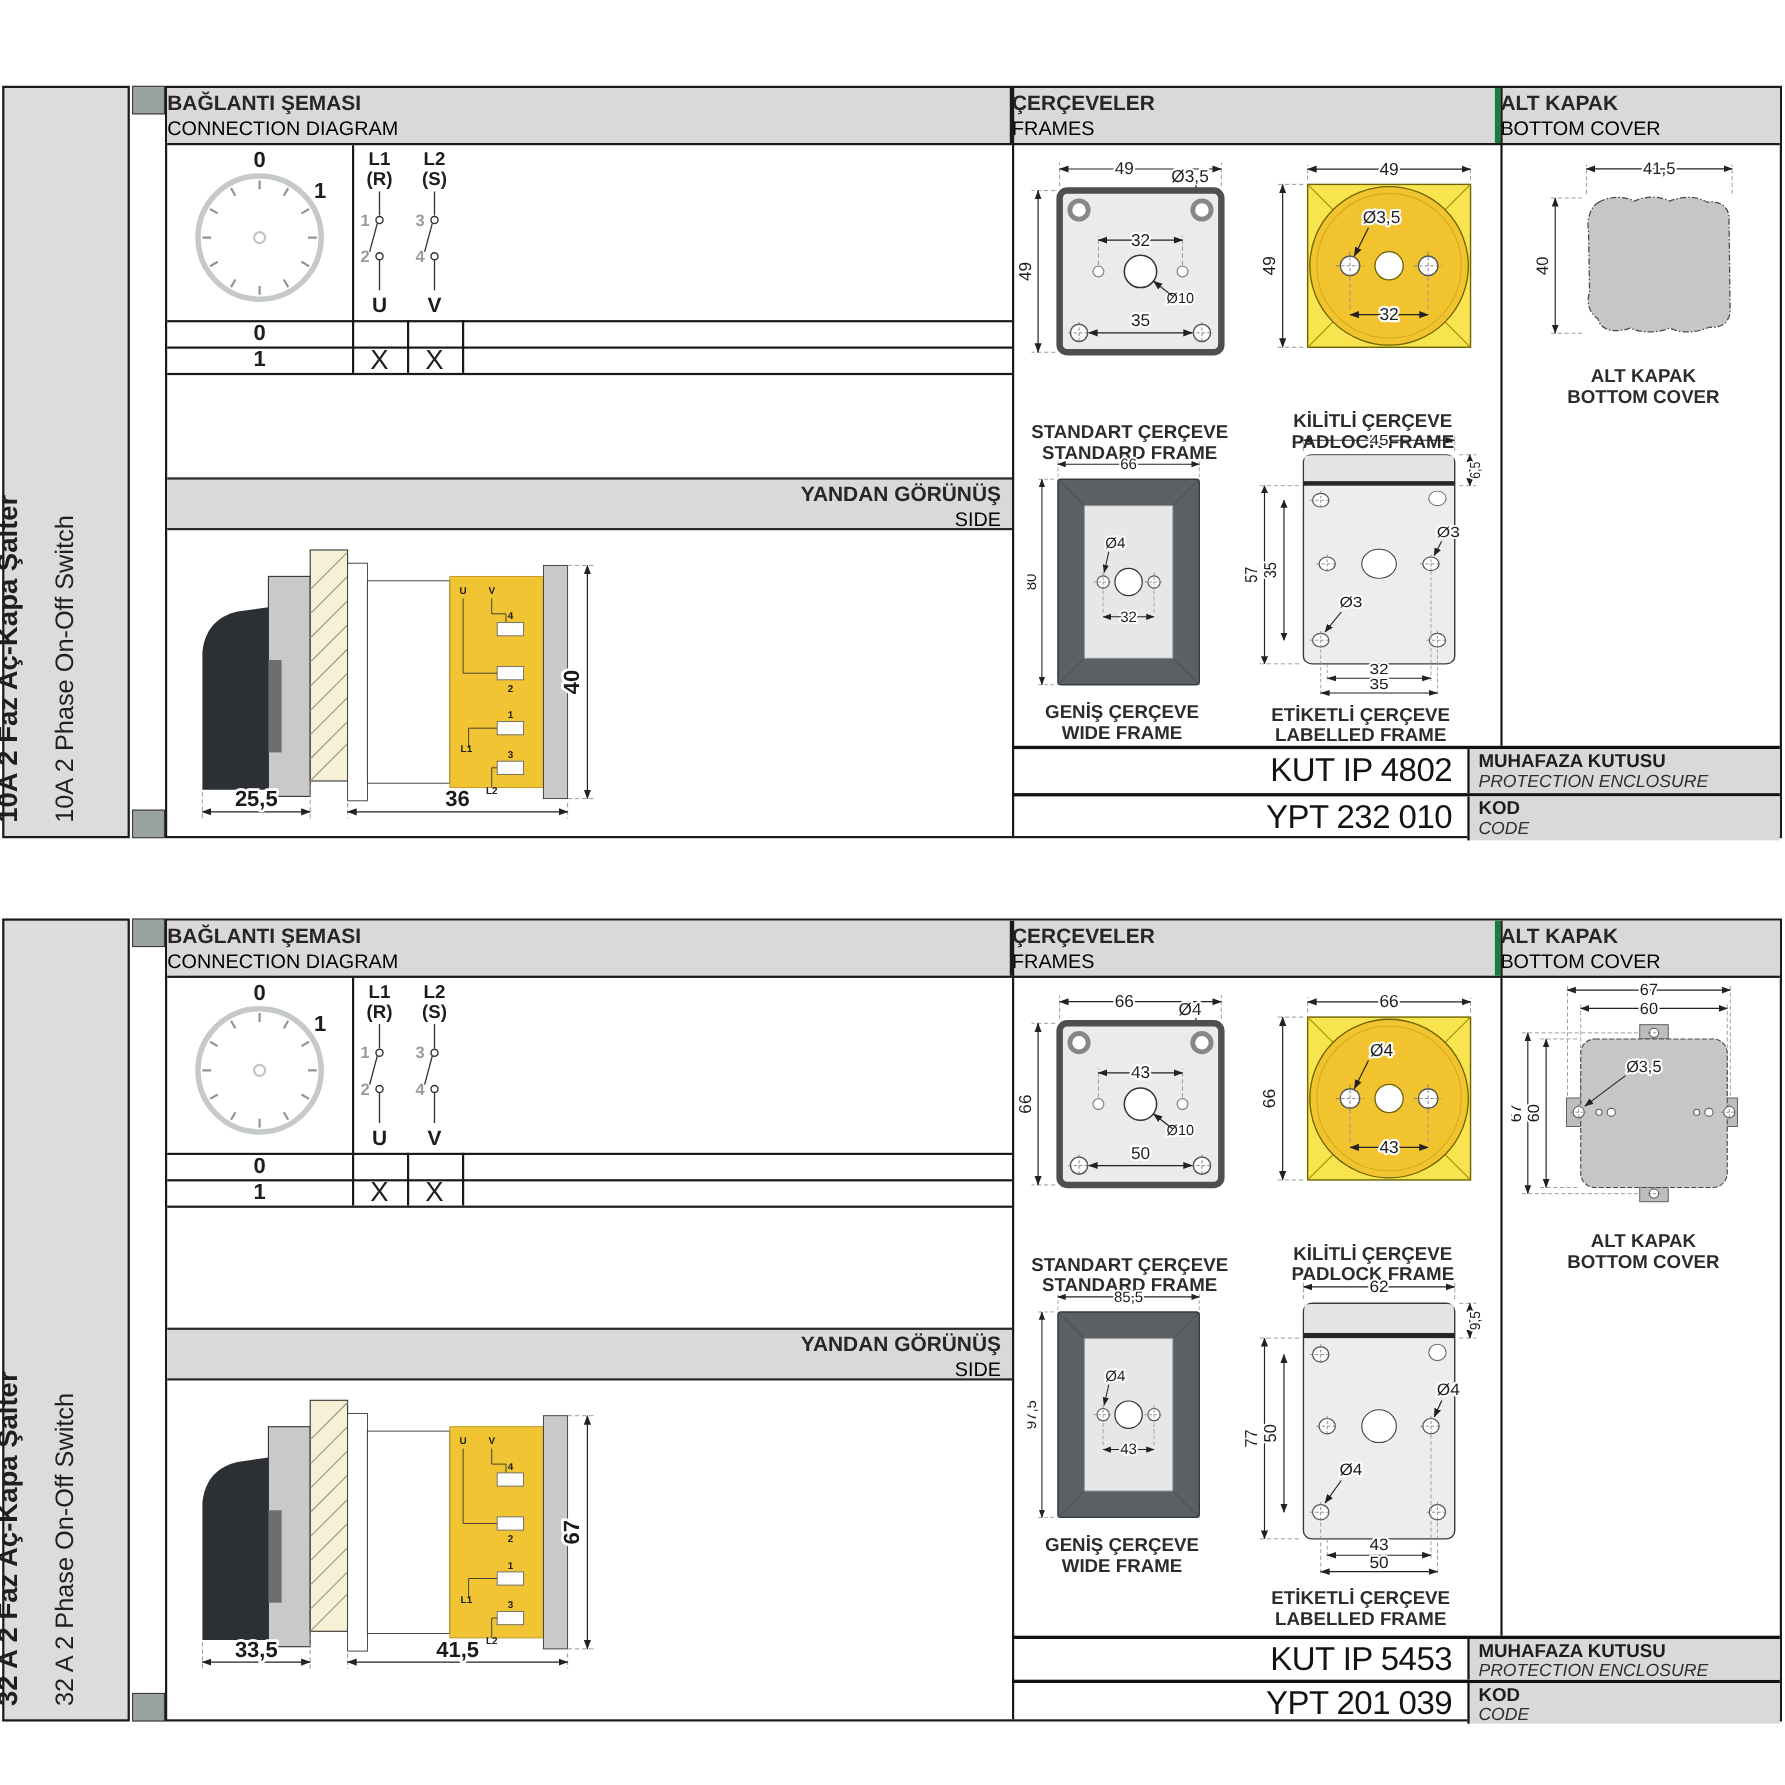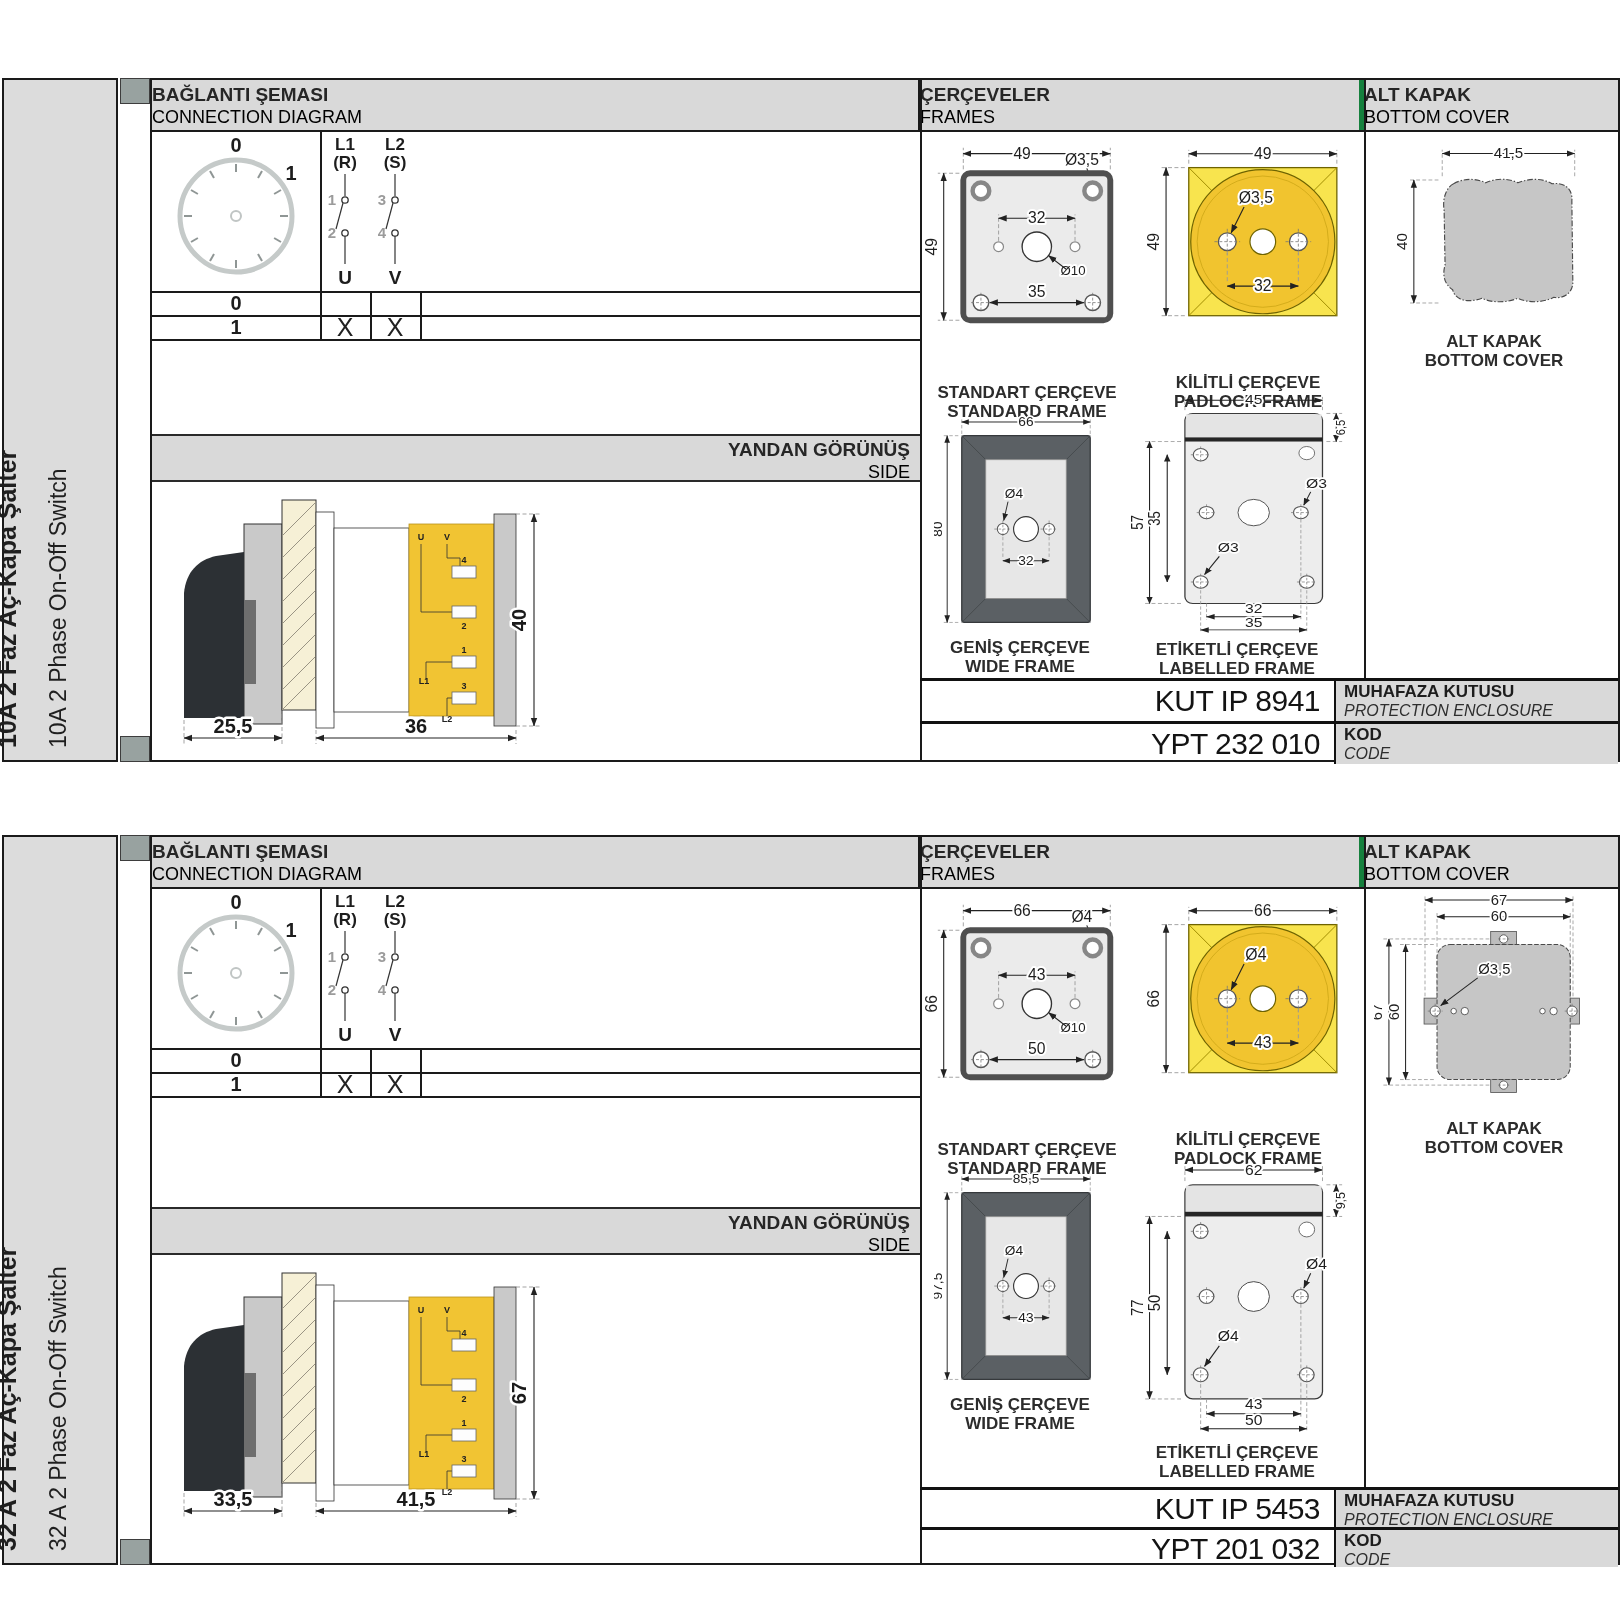--- a/index.html
+++ b/index.html
@@ -418,21 +418,21 @@
       <path d="M 82,46 C 92,40 106,40 116,45 C 126,40 140,40 150,45 C 162,40 176,40 186,46 C 200,44 208,52 207,64 L 208,148 C 209,160 200,168 188,166 C 176,172 160,172 150,167 C 138,172 122,172 112,167 C 98,172 84,170 81,158 C 72,152 70,142 73,132 L 72,74 C 70,62 74,50 82,46 Z" fill="#c6c6c6" stroke="#4a4a4a" stroke-width="1.2" stroke-dasharray="6 2 1.5 2"></path>
     </svg>
 
     <div class="cap cap-cov">
       <div>ALT KAPAK</div>
           <div>BOTTOM COVER</div>
     </div>
 
     <div class="codes">
       <div class="crow">
-        <div class="cval">KUT IP 8941</div>
+        <div class="cval">KUT IP 4802</div>
         <div class="clbl">
           <div class="cl1">MUHAFAZA KUTUSU</div>
           <div class="cl2">PROTECTION ENCLOSURE</div>
         </div>
       </div>
       <div class="crow">
         <div class="cval">YPT 232 010</div>
         <div class="clbl">
           <div class="cl1">KOD</div>
           <div class="cl2">CODE</div>
@@ -805,21 +805,21 @@
 
     <div class="codes">
       <div class="crow">
         <div class="cval">KUT IP 5453</div>
         <div class="clbl">
           <div class="cl1">MUHAFAZA KUTUSU</div>
           <div class="cl2">PROTECTION ENCLOSURE</div>
         </div>
       </div>
       <div class="crow">
-        <div class="cval">YPT 201 032</div>
+        <div class="cval">YPT 201 039</div>
         <div class="clbl">
           <div class="cl1">KOD</div>
           <div class="cl2">CODE</div>
         </div>
       </div>
     </div>
 
   </div>
 </div>
 </div>

